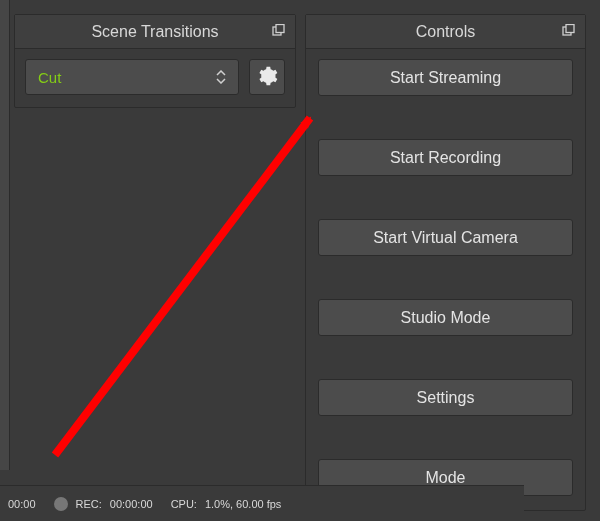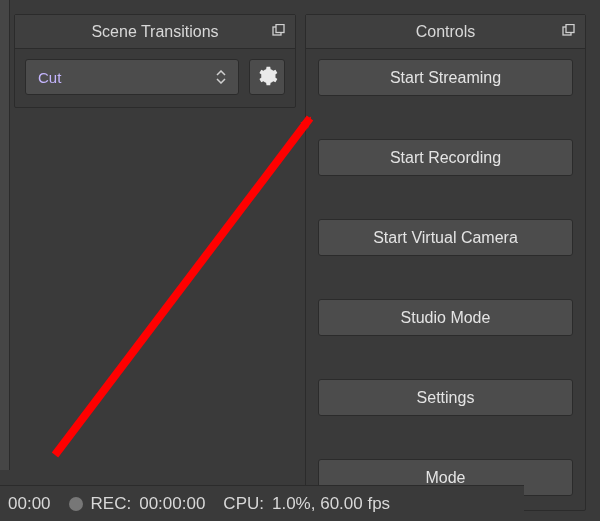--- a/index.html
+++ b/index.html
@@ -79,21 +79,21 @@
     flex: 1;
     height: 36px;
     background: #4c4c4c;
     border: 1px solid #2b2b2b;
     border-radius: 3px;
     display: flex;
     align-items: center;
     padding: 12px 12px;
     position: relative;
     cursor: pointer;
-    color: #c4b5fd;
+    color: #84cc16;
   }
   .spinner {
     position: absolute;
     right: 8px;
     top: 0;
     bottom: 0;
     width: 18px;
     display: flex;
     flex-direction: column;
     align-items: center;
@@ -148,21 +148,21 @@
     position: absolute;
     left: 0;
     right: 0;
     bottom: 0;
     height: 36px;
     background: #3a3a3a;
     border-top: 1px solid #2b2b2b;
     display: flex;
     align-items: center;
     padding: 0 8px;
-    font-size: 17px;
+    font-size: 11px;
     color: #d8d8d8;
     gap: 18px;
   }
   .status-item { display: flex; align-items: center; gap: 8px; white-space: nowrap; }
   .rec-dot {
     width: 14px; height: 14px; border-radius: 50%;
     background: #777; display: inline-block;
   }
 
   

